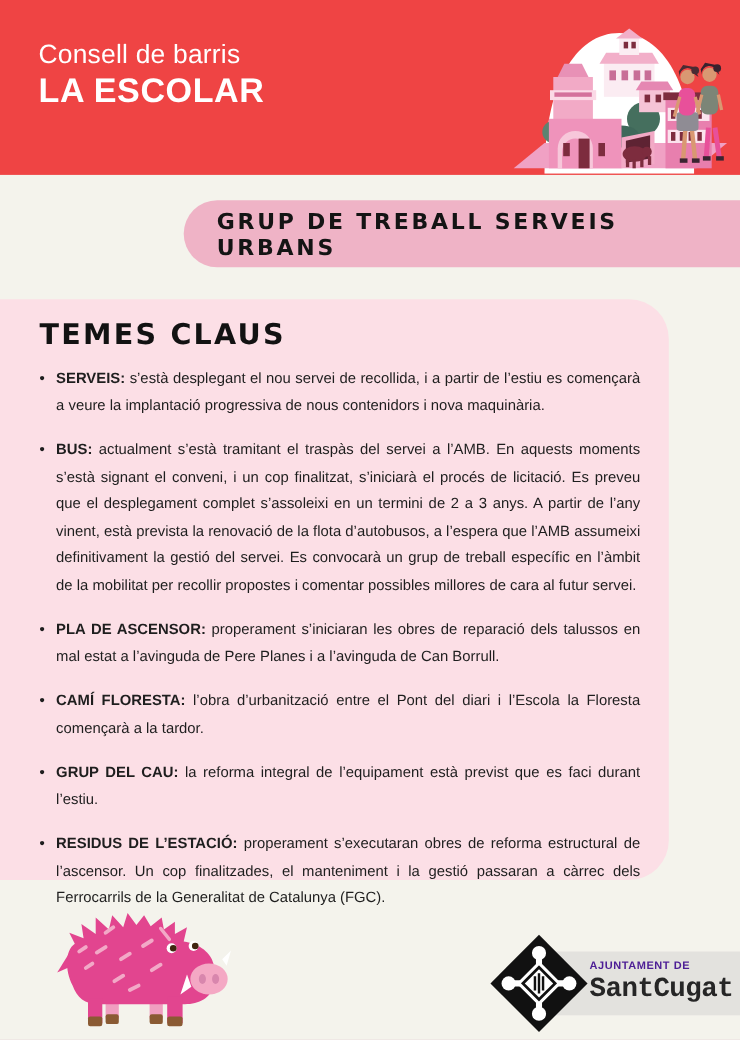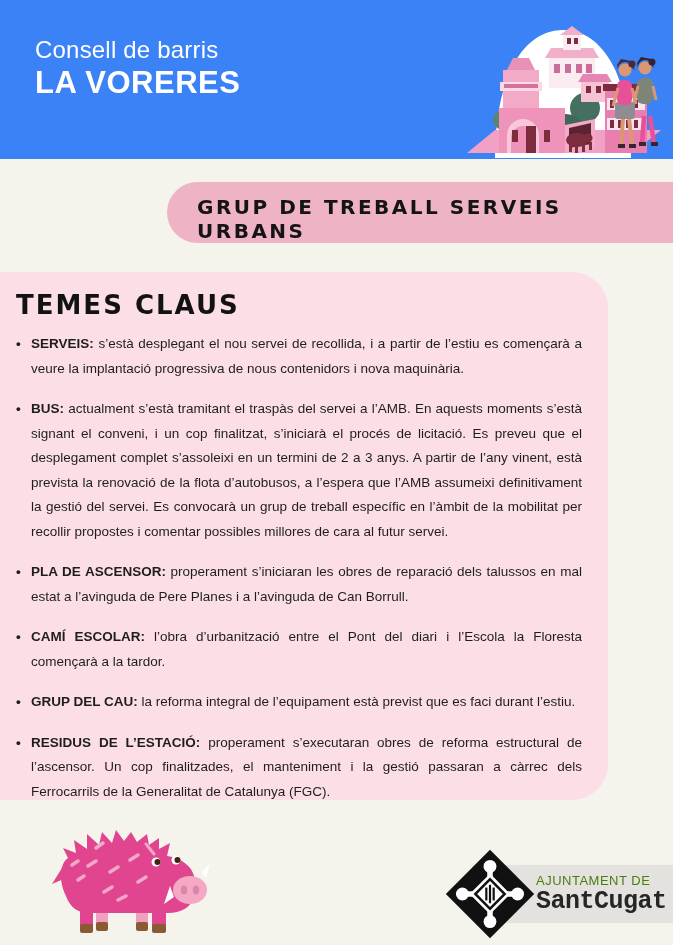--- a/index.html
+++ b/index.html
@@ -6,21 +6,21 @@
   html,body { background:#e9e8e2; }
   body { font-family:"Liberation Sans", sans-serif; }
   .page {
     position:relative; width:673px; height:945px; margin:0 auto;
     background:#f4f3ec; overflow:hidden;
   }
 
   
   .header {
     position:absolute; left:0; top:0; width:673px; height:159px;
-    background:#3b82f6;
+    background:#ef4444;
   }
   .header-text { position:absolute; left:35px; top:36px; }
   .kicker {
     color:#ffffff; font-size:24px; font-weight:400; letter-spacing:.2px;
     font-family:"Liberation Sans", sans-serif;
   }
   .page-title {
     color:#ffffff; font-size:31px; font-weight:700; letter-spacing:.5px;
     margin-top:1px; font-family:"Liberation Sans", sans-serif;
   }
@@ -28,32 +28,32 @@
     position:absolute; left:35px; top:122px;
     color:#16161a; font-size:16px; font-weight:800; letter-spacing:2.5px;
     font-family:"DejaVu Sans", sans-serif;
   }
   .village { position:absolute; right:8px; top:22px; }
 
   
   .banner {
     position:absolute; left:167px; top:182px; right:0; height:61px;
     background:#efb3c6; border-radius:31px 0 0 31px;
-    display:flex; align-items:flex-end; padding-left:30px;
+    display:flex; align-items:center; padding-left:30px;
   }
   .banner-label {
     color:#141414; font-size:20px; font-weight:800; letter-spacing:2.5px;
     font-family:"DejaVu Sans", sans-serif;
   }
 
   
   .content-card {
     position:absolute; left:0; top:272px; width:608px; height:528px;
     background:#fcdfe6; border-radius:0 36px 36px 0;
-    padding:14px 26px 0 16px;
+    padding:14px 26px 0 36px;
   }
   .section-heading {
     color:#121212; font-size:26px; font-weight:800; letter-spacing:2px;
     font-family:"DejaVu Sans", sans-serif; margin:4px 0 12px 0;
   }
   .topic-list { list-style:none; }
   .topic-item {
     position:relative; padding-left:15px; margin-bottom:16px;
     color:#1e1e1e; font-size:13.5px; line-height:24.5px;
     text-align:justify; font-family:"Liberation Sans", sans-serif;
@@ -65,37 +65,38 @@
 
   
   .boar { position:absolute; left:50px; top:810px; }
   .logo-band {
     position:absolute; left:493px; top:865px; right:0; height:58px;
     background:#e3e2de;
   }
   .logo-emblem { position:absolute; left:444px; top:848px; }
   .logo-text { position:absolute; left:536px; top:874px; line-height:1; }
   .logo-top {
-    color:#4d7c0f; font-size:13px; letter-spacing:.5px;
+    color:#4c1d95; font-size:10px; letter-spacing:.5px;
     font-family:"Liberation Sans", sans-serif;
+    font-weight:bold;
   }
   .logo-bottom {
     color:#262626; font-size:25px; font-weight:700; letter-spacing:-0.5px;
     margin-top:2px; font-family:Liberation Mono, monospace;
   }
 </style>
 </head>
 <body>
 
 <div class="page">
 
   <div class="header">
     <div class="header-text">
       <div class="kicker">Consell de barris</div>
-      <div class="page-title">LA VORERES</div>
+      <div class="page-title">LA ESCOLAR</div>
     </div>
 
     <svg class="village" width="200" height="136" viewBox="0 0 200 136">
 
       <path d="M30,136 C30,55 58,8 98,8 C138,8 166,55 166,136 Z" fill="#ffffff"></path>
 
       <polygon points="30,108 196,108 168,131 2,131" fill="#f0a1c4"></polygon>
 
       <circle cx="56" cy="78" r="14" fill="#456f5e"></circle>
       <circle cx="120" cy="86" r="15" fill="#456f5e"></circle>
@@ -202,21 +203,21 @@
         <span class="topic-label">BUS:</span>
         <span>actualment s’està tramitant el traspàs del servei a l’AMB. En aquests moments s’està signant el conveni, i un cop finalitzat, s’iniciarà el procés de licitació. Es preveu que el desplegament complet s’assoleixi en un termini de 2 a 3 anys. A partir de l’any vinent, està prevista la renovació de la flota d’autobusos, a l’espera que l’AMB assumeixi definitivament la gestió del servei. Es convocarà un grup de treball específic en l’àmbit de la mobilitat per recollir propostes i comentar possibles millores de cara al futur servei.</span>
       </li>
       <li class="topic-item">
         <span class="bullet">•</span>
         <span class="topic-label">PLA DE ASCENSOR:</span>
         <span>properament s’iniciaran les obres de reparació dels talussos en mal estat a l’avinguda de Pere Planes i a l’avinguda de Can Borrull.</span>
       </li>
       <li class="topic-item">
         <span class="bullet">•</span>
-        <span class="topic-label">CAMÍ ESCOLAR:</span>
+        <span class="topic-label">CAMÍ FLORESTA:</span>
         <span>l’obra d’urbanització entre el Pont del diari i l’Escola la Floresta començarà a la tardor.</span>
       </li>
       <li class="topic-item">
         <span class="bullet">•</span>
         <span class="topic-label">GRUP DEL CAU:</span>
         <span>la reforma integral de l’equipament està previst que es faci durant l’estiu.</span>
       </li>
       <li class="topic-item">
         <span class="bullet">•</span>
         <span class="topic-label">RESIDUS DE L’ESTACIÓ:</span>

